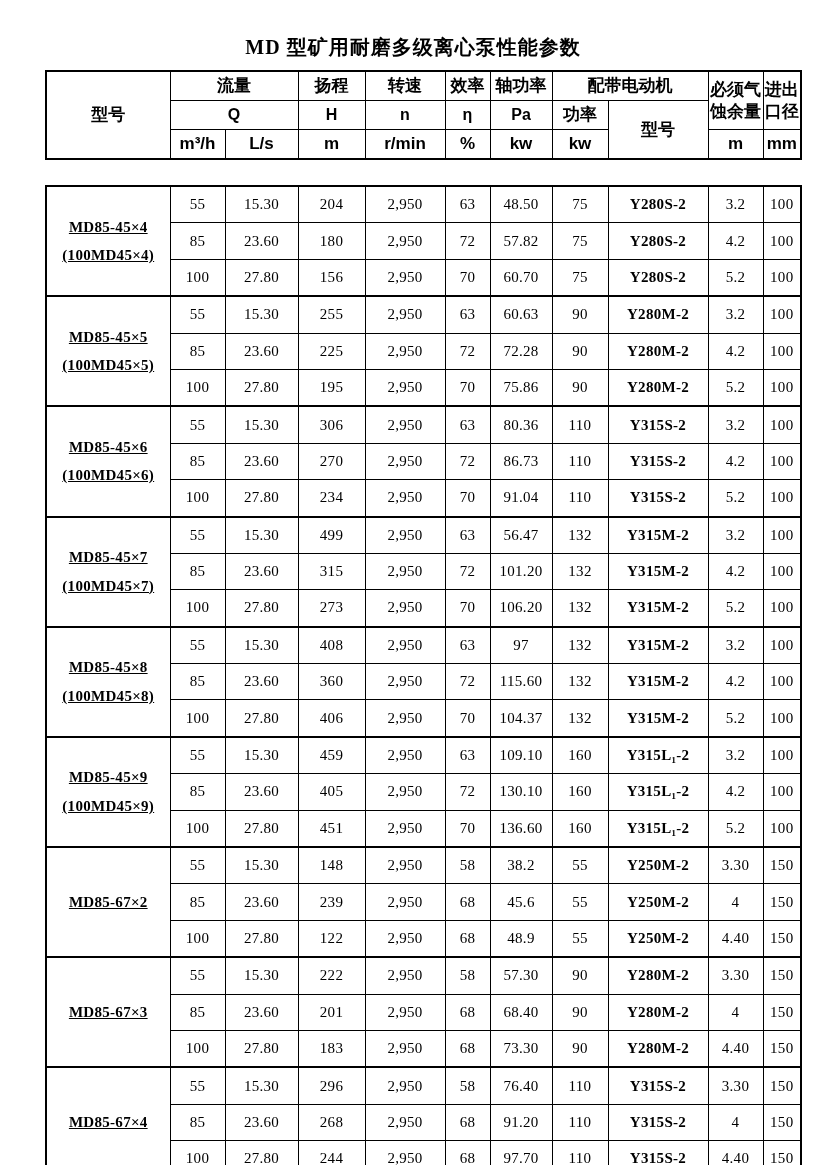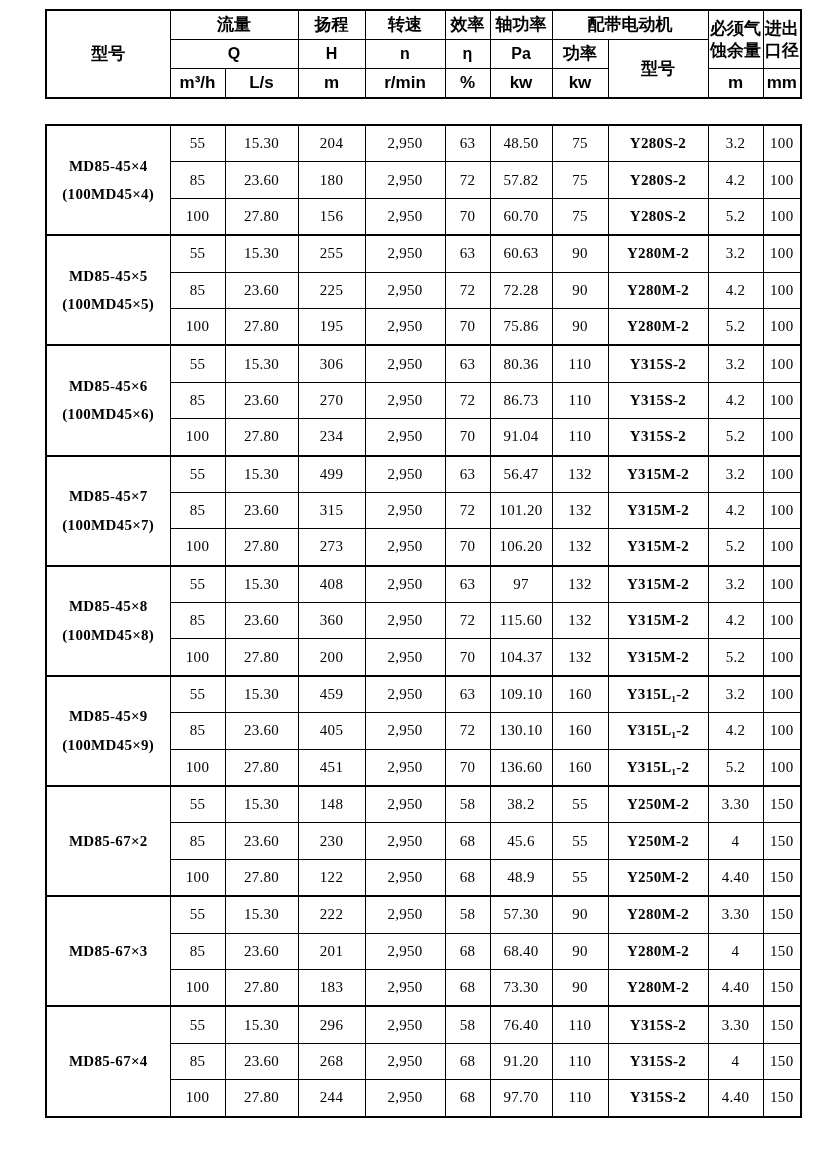--- a/index.html
+++ b/index.html
@@ -11,29 +11,30 @@
   .head-table{margin-top:9px;}
   .body-table{margin-top:25px;}
   th,td{border:1px solid #000;text-align:center;vertical-align:middle;padding:0;overflow:hidden;}
   
   .head-table th{font-family:"Liberation Sans",sans-serif;font-weight:bold;font-size:17px;height:28px;line-height:1.15;}
   .head-table .sym{font-size:16px;}
   
   .body-table td{font-family:"Liberation Serif",serif;font-size:15px;height:35.4px;letter-spacing:.3px;}
   .body-table tr.group-first td{border-top:2px solid #000;}
   .model-cell{font-weight:bold;font-size:14px;letter-spacing:0;}
-  .model-cell div{line-height:1.9;}
+  .model-cell div{line-height:1.9;text-decoration:underline;}
   .motor-col{font-weight:bold;}
   .two-line span{display:block;line-height:1.25;}
 </style>
 </head>
 <body>
 
 <div class="page">
 
+  <h1 class="doc-title">MD 型矿用耐磨多级离心泵性能参数</h1>
 
   <table class="head-table">
     <colgroup>
       <col style="width:124px">
         <col style="width:55px">
         <col style="width:73px">
       <col style="width:67px">
         <col style="width:80px">
         <col style="width:45px">
       <col style="width:62px">
@@ -282,21 +283,21 @@
           <td>72</td>
           <td>115.60</td>
           <td>132</td>
           <td class="motor-col">Y315M-2</td>
           <td>4.2</td>
           <td>100</td>
         </tr>
         <tr>
           <td>100</td>
           <td>27.80</td>
-          <td>200</td>
+          <td>406</td>
           <td>2,950</td>
           <td>70</td>
           <td>104.37</td>
           <td>132</td>
           <td class="motor-col">Y315M-2</td>
           <td>5.2</td>
           <td>100</td>
         </tr>
         <tr class="group-first">
           <td rowspan="3" class="model-cell">
@@ -349,21 +350,21 @@
           <td>58</td>
           <td>38.2</td>
           <td>55</td>
           <td class="motor-col">Y250M-2</td>
           <td>3.30</td>
           <td>150</td>
         </tr>
         <tr>
           <td>85</td>
           <td>23.60</td>
-          <td>230</td>
+          <td>239</td>
           <td>2,950</td>
           <td>68</td>
           <td>45.6</td>
           <td>55</td>
           <td class="motor-col">Y250M-2</td>
           <td>4</td>
           <td>150</td>
         </tr>
         <tr>
           <td>100</td>

